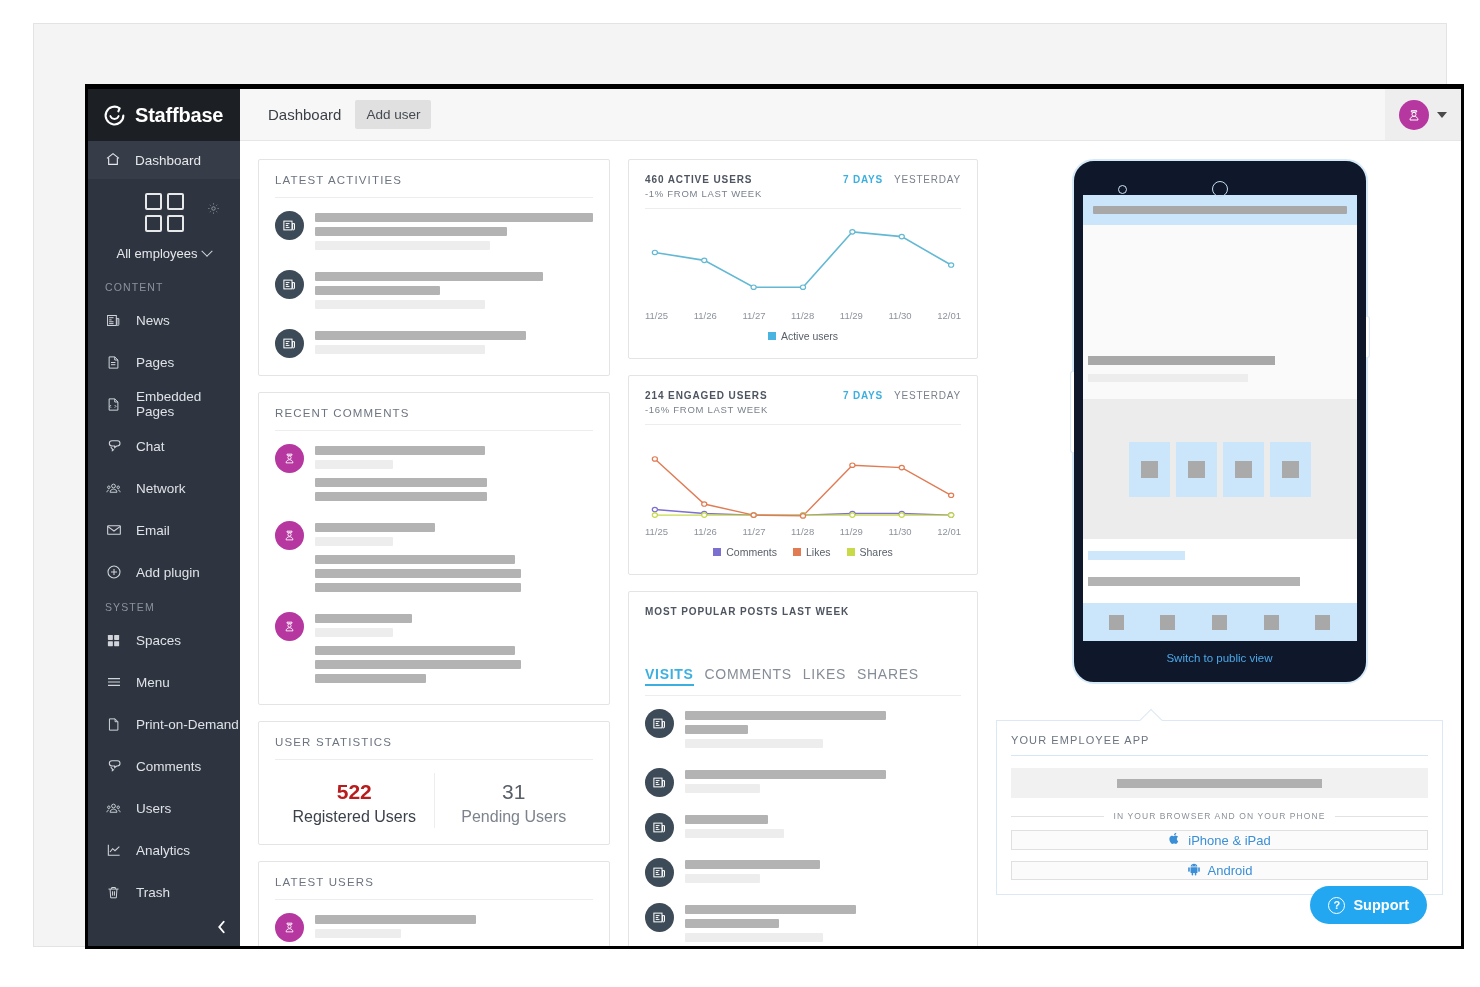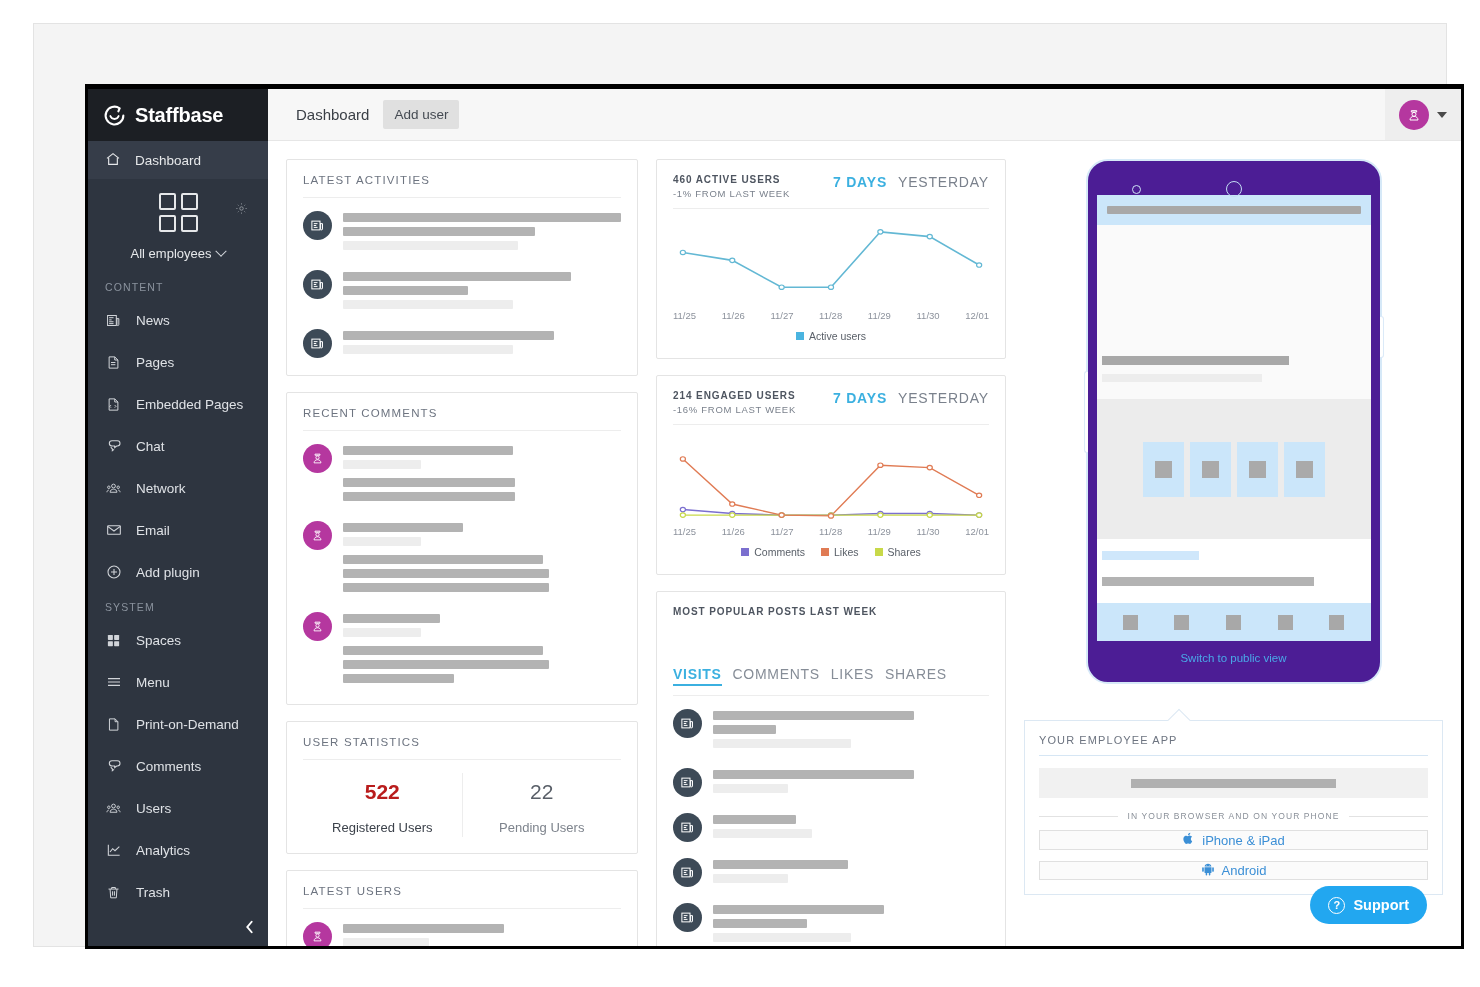--- a/index.html
+++ b/index.html
@@ -20,21 +20,21 @@
     width: 1379px; height: 865px;
     background: #ffffff;
     border: 3px solid #000000;
     border-top-width: 5px;
     display: flex;
     overflow: hidden;
   }
 
   
   .sidebar {
-    width: 180px; height: 100%;
+    width: 152px; height: 100%;
     background: #2e3540;
     display: flex; flex-direction: column;
     flex-shrink: 0;
     position: relative;
   }
   .brand {
     height: 52px;
     background: #1c1f24;
     display: flex; align-items: center;
     padding-left: 14px;
@@ -159,21 +159,21 @@
     margin-bottom: 13px;
   }
   .card-head-row {
     display: flex; justify-content: space-between; align-items: flex-start;
     padding-bottom: 9px;
     border-bottom: 1px solid #ededed;
     margin-bottom: 6px;
   }
   .stat-title { font-size: 10px; letter-spacing: .9px; color: #4e5560; text-transform: uppercase; font-weight: 600;}
   .stat-sub { font-size: 9.5px; letter-spacing: .7px; color: #7a818c; text-transform: uppercase; margin-top: 3px; }
-  .range-links { display: flex; gap: 11px; font-size: 14px; letter-spacing: .8px; text-transform: uppercase; text-align: right; }
+  .range-links { display: flex; gap: 11px; font-size: 10px; letter-spacing: .8px; text-transform: uppercase; text-align: right; }
   .range-links .on { color: #3bb0e0; font-weight: bold; }
   .range-links .off { color: #7a818c; }
 
   
   .row-item { display: flex; gap: 11px; margin-bottom: 15px; }
   .row-item:last-child { margin-bottom: 0; }
   .bubble {
     width: 29px; height: 29px; border-radius: 50%;
     flex-shrink: 0;
     display: flex; align-items: center; justify-content: center;
@@ -198,28 +198,28 @@
   .tabs-mini { display: flex; gap: 11px; margin-top: 5px; margin-bottom: 9px; }
   .tabs-mini span { font-size: 14px; letter-spacing: .7px; text-transform: uppercase; color: #868d97; margin-top: 44px; }
   .tabs-mini .on { color: #3bb0e0; font-weight: bold; border-bottom: 2px solid #3bb0e0; padding-bottom: 2px; }
 
   
   .stats-grid { display: flex; }
   .stat-cell { flex: 1; text-align: center; padding: 6px 0 2px 0; }
   .stat-cell + .stat-cell { border-left: 1px solid #ededed; }
   .stat-num { font-size: 21px; font-weight: bold; color: #b91c1c; line-height: 1.2; }
   .stat-num.muted { font-weight: normal; color: #595f68; }
-  .stat-cap { font-size: 13px; color: #3c424b; margin-top: 16px; }
+  .stat-cap { font-size: 16px; color: #3c424b; margin-top: 4px; }
   .stat-cap.muted { color: #7d838c; }
 
   
   .phone {
     width: 296px; height: 525px;
     border: 2px solid #d6e9f8; border-radius: 22px;
-    background: #4c1d95;
+    background: #0f172a;
     position: relative;
     padding: 34px 9px 0 9px;
     margin: 0 auto;
   }
   .phone-cam-sm { position: absolute; left: 44px; top: 24px; width: 9px; height: 9px; border-radius: 50%; border: 1.5px solid #cfe4f6; }
   .phone-cam-lg { position: absolute; left: 50%; top: 20px; margin-left: -8px; width: 16px; height: 16px; border-radius: 50%; border: 1.6px solid #c2dcf3; }
   .phone-btn-l { position: absolute; left: -4px; top: 210px; width: 4px; height: 82px; border: 1.5px solid #dbeaf8; border-right: none; border-radius: 3px 0 0 3px; background:#fff;}
   .phone-btn-r { position: absolute; right: -4px; top: 155px; width: 4px; height: 42px; border: 1.5px solid #dbeaf8; border-left: none; border-radius: 0 3px 3px 0; background:#fff;}
   .ph-band { background: #cbe6fa; }
   .ph-head { height: 30px; display: flex; align-items: center; padding: 0 10px; }
@@ -601,21 +601,21 @@
         </div>
 
         <div class="card">
           <div class="card-title">USER STATISTICS</div>
           <div class="stats-grid">
             <div class="stat-cell">
               <div class="stat-num">522</div>
               <div class="stat-cap">Registered Users</div>
             </div>
             <div class="stat-cell">
-              <div class="stat-num muted">22</div>
+              <div class="stat-num muted">31</div>
               <div class="stat-cap muted">Pending Users</div>
             </div>
           </div>
         </div>
 
         <div class="card">
           <div class="card-title">LATEST USERS</div>
           <div class="row-item">
             <span class="bubble user">
                   <svg width="15" height="15" viewBox="0 0 24 24" fill="none" stroke="#ffffff" stroke-width="1.4">

